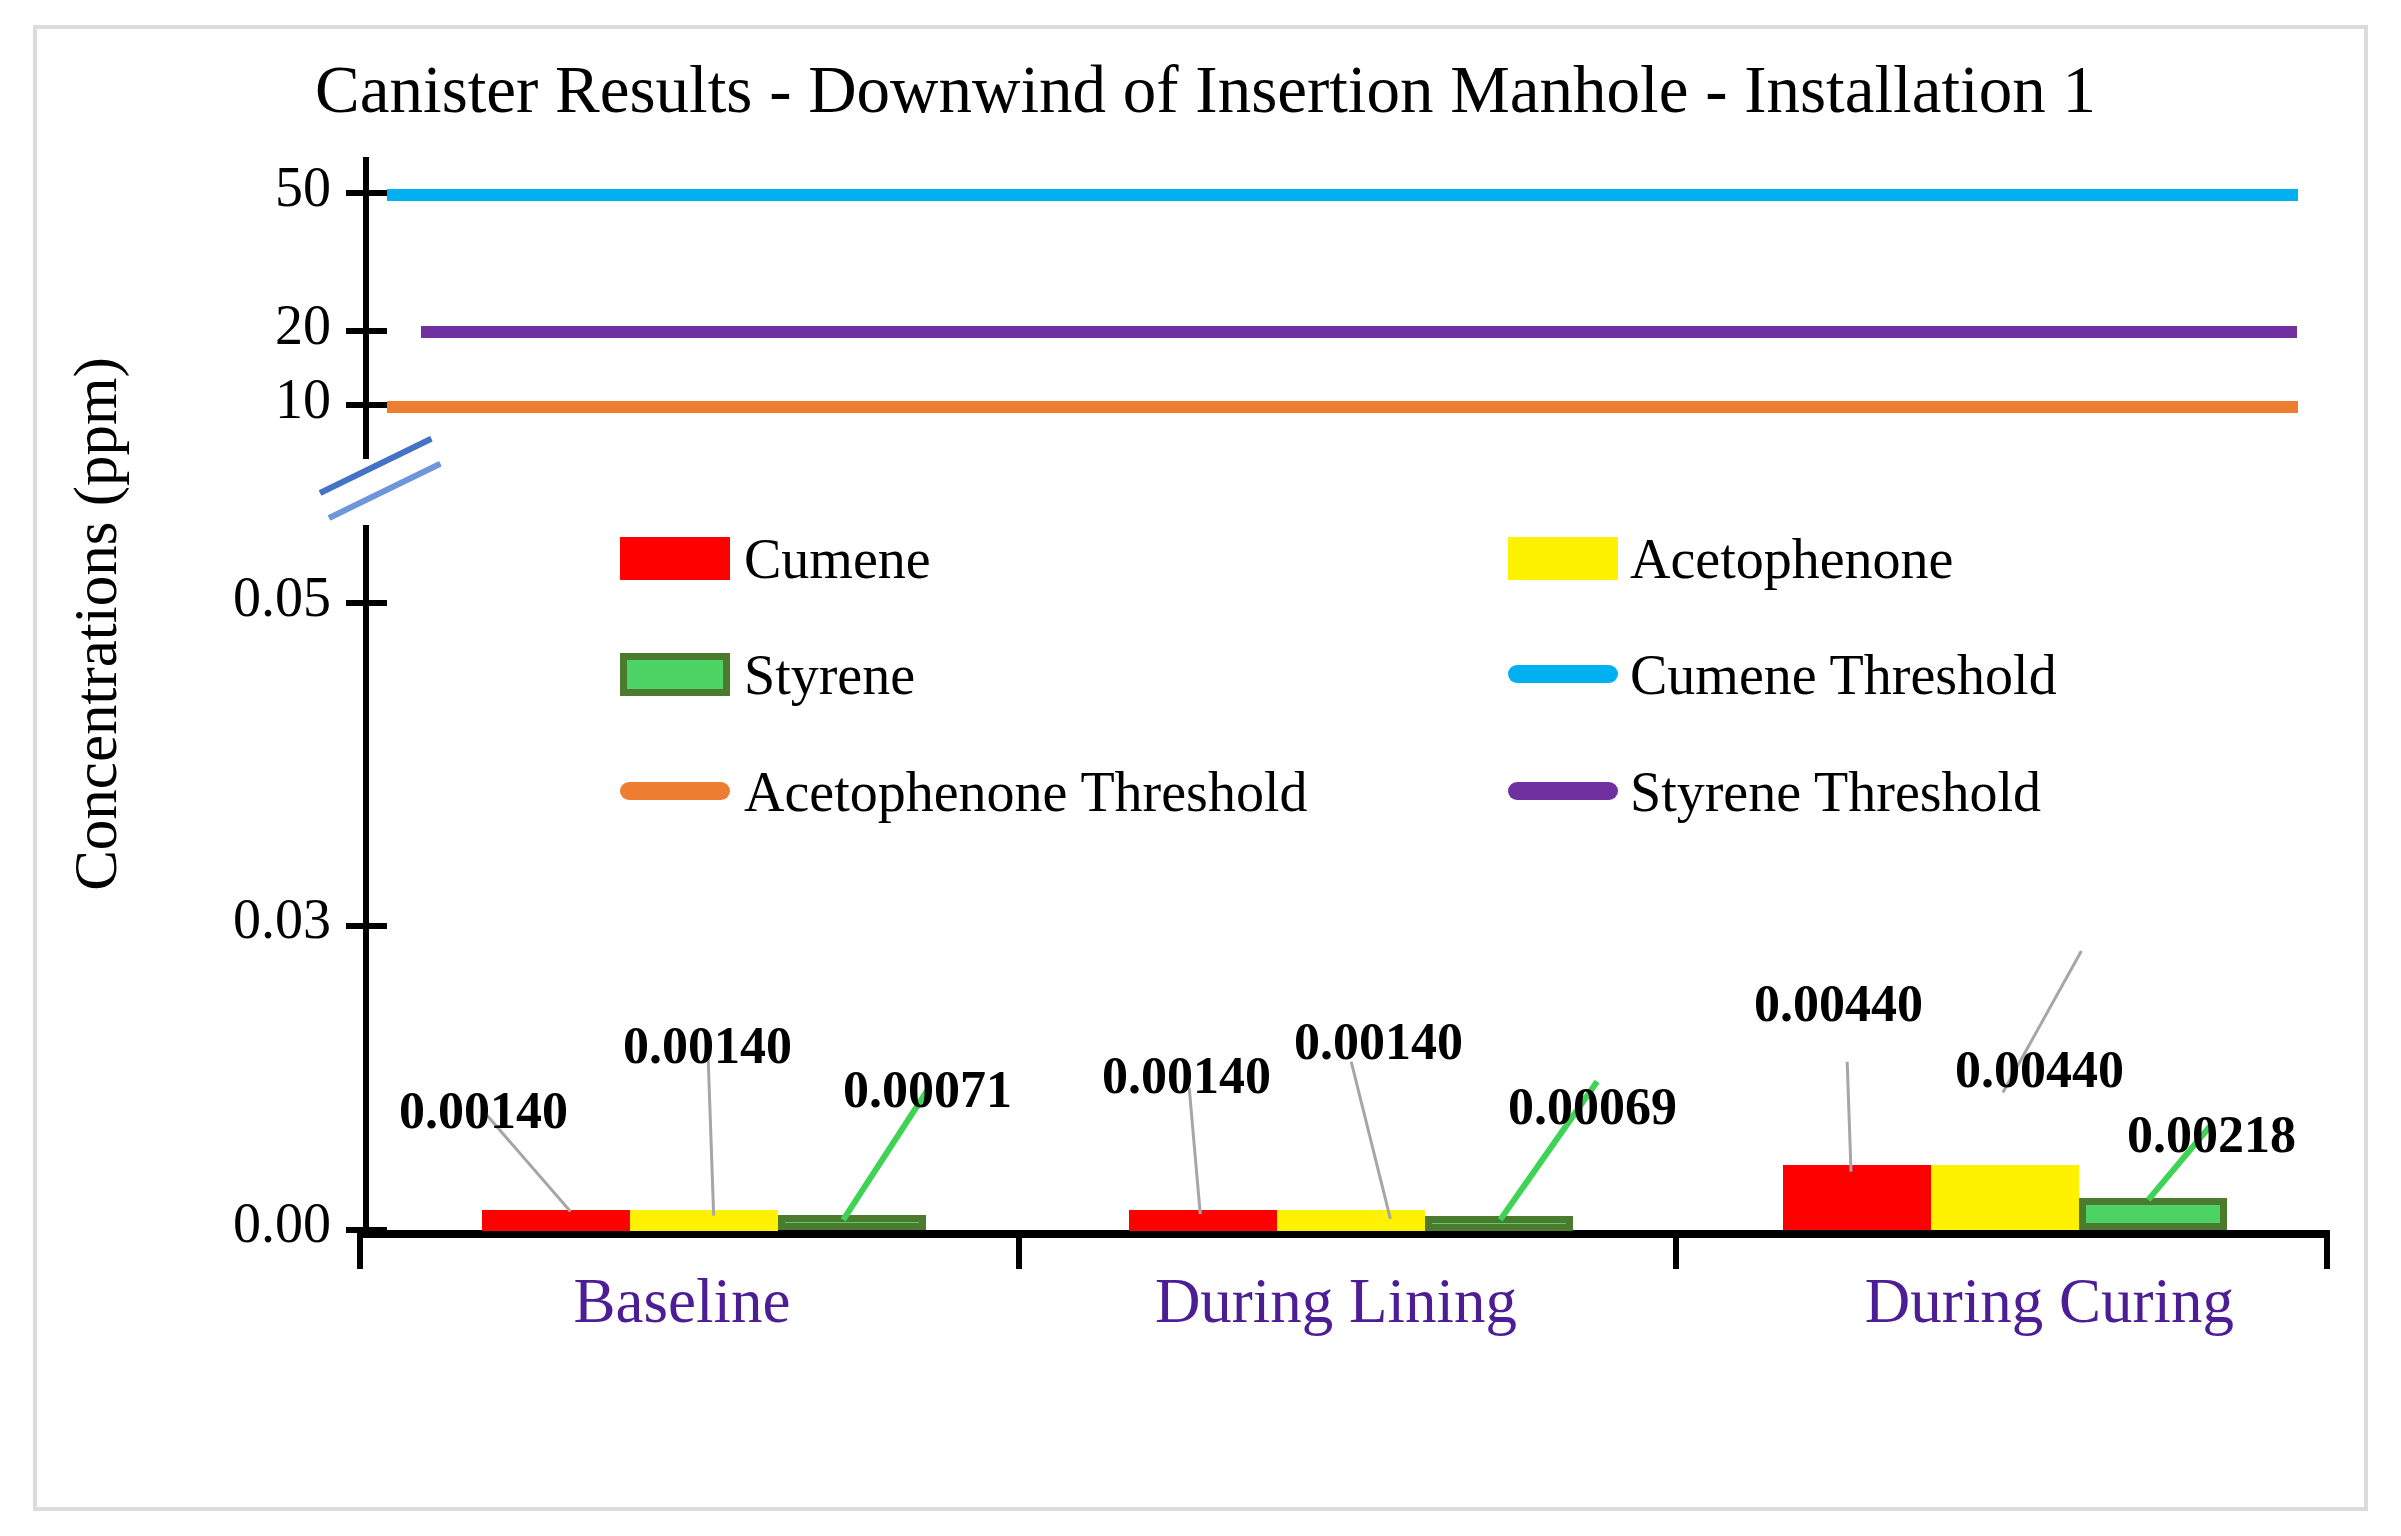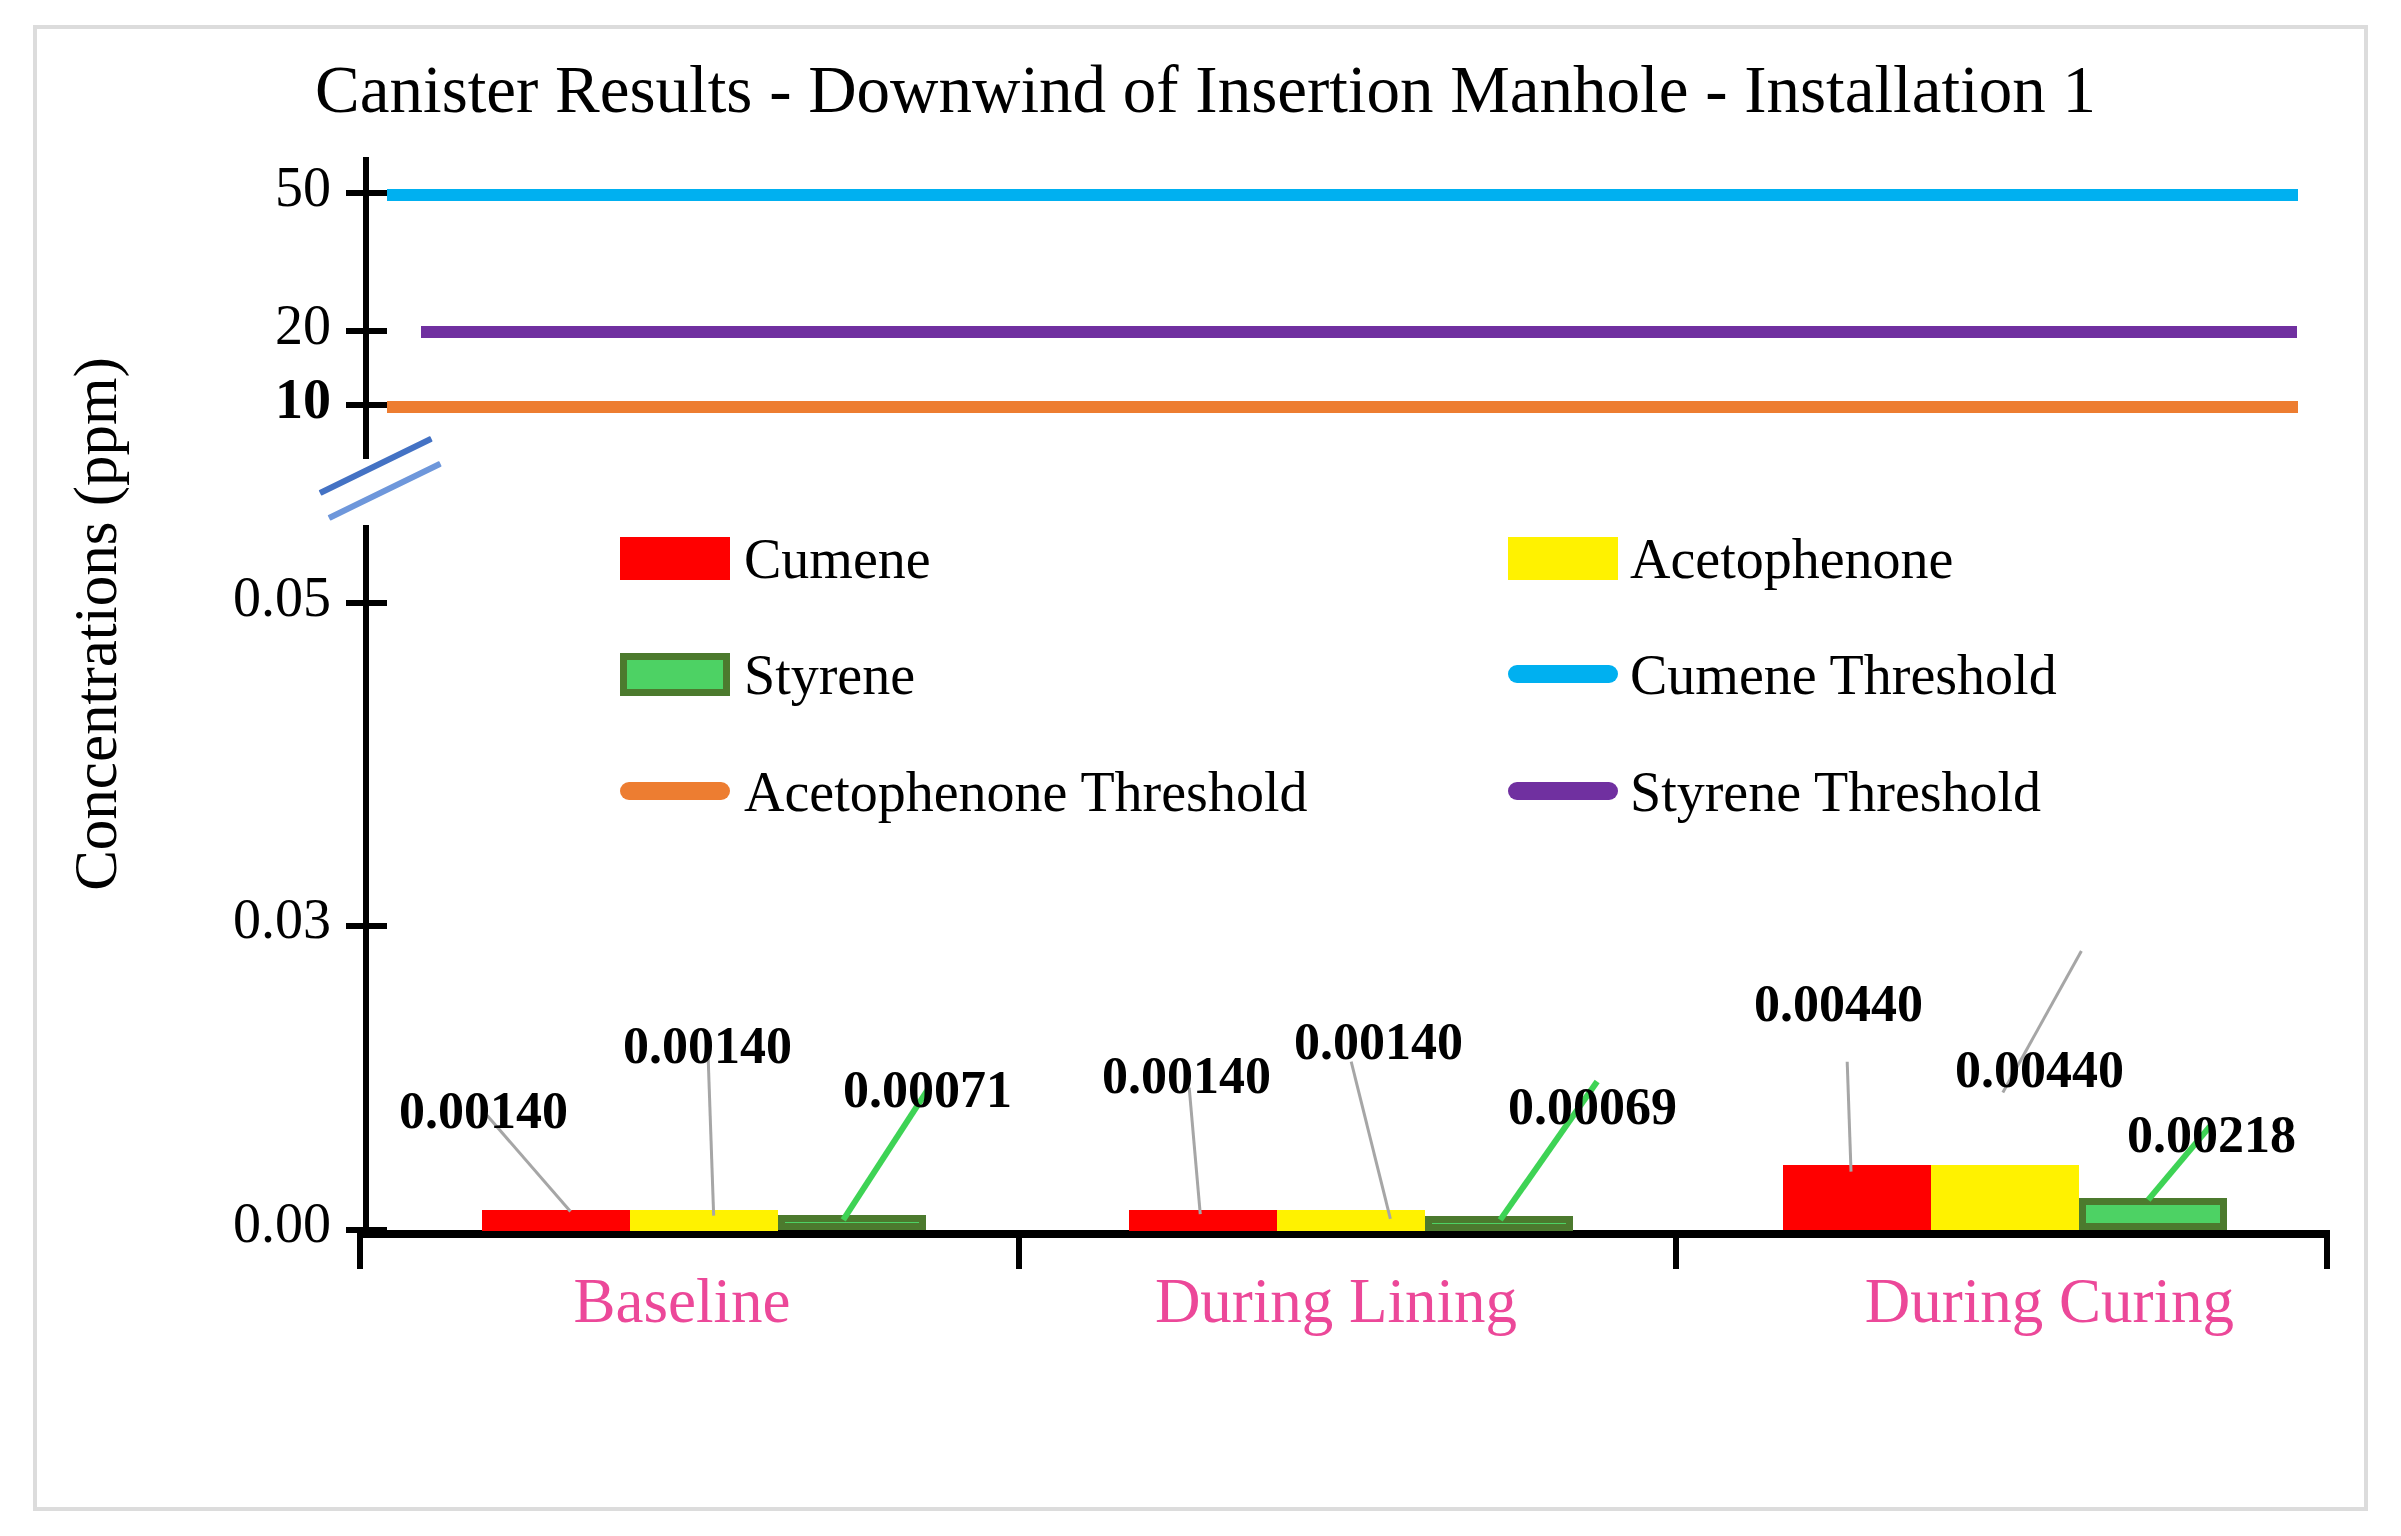--- a/index.html
+++ b/index.html
@@ -132,21 +132,21 @@
     height: 3.4px;
     transform-origin: 0 50%;
   }
   .leader-gray  { background: #A6A6A6; }
   .leader-green { background: #3ED355; height: 5.5px; }
 
   
   .x-label {
     position: absolute;
     font-size: 63px;
-    color: #ec4899;
+    color: #4c1d95;
     text-align: center;
     white-space: nowrap;
   }
 
   
   #legend { position: absolute; left: 0; top: 0; }
   .legend-item { position: absolute; }
   .legend-swatch-box {
     position: absolute;
     width: 110px;
@@ -176,21 +176,21 @@
   <div id="y-axis-title">Concentrations (ppm)</div>
 
   <div class="v-spine" style="left:363px; top:157px; height:302px;"></div>
 
   <div class="y-tick" style="left:346px; top:190px;"></div>
   <div class="y-tick" style="left:346px; top:328px;"></div>
   <div class="y-tick" style="left:346px; top:402px;"></div>
 
   <div class="y-label" style="left:124px; top:155px; width:207px;">50</div>
   <div class="y-label" style="left:124px; top:293px; width:207px;">20</div>
-  <div class="y-label" style="left:124px; top:367px; width:207px;font-weight:bold;">10</div>
+  <div class="y-label" style="left:124px; top:367px; width:207px;">10</div>
 
   <div class="break-line" style="left:320px; top:490px; width:124px; background:#4472C4; transform:rotate(-26deg);"></div>
   <div class="break-line" style="left:329px; top:515px; width:124px; background:#6E97DB; transform:rotate(-26deg);"></div>
 
   <div class="v-spine" style="left:363px; top:525px; height:709px;"></div>
 
   <div class="y-tick" style="left:346px; top:600px;"></div>
   <div class="y-tick" style="left:346px; top:923px;"></div>
   <div class="y-tick" style="left:346px; top:1227px;"></div>
 

